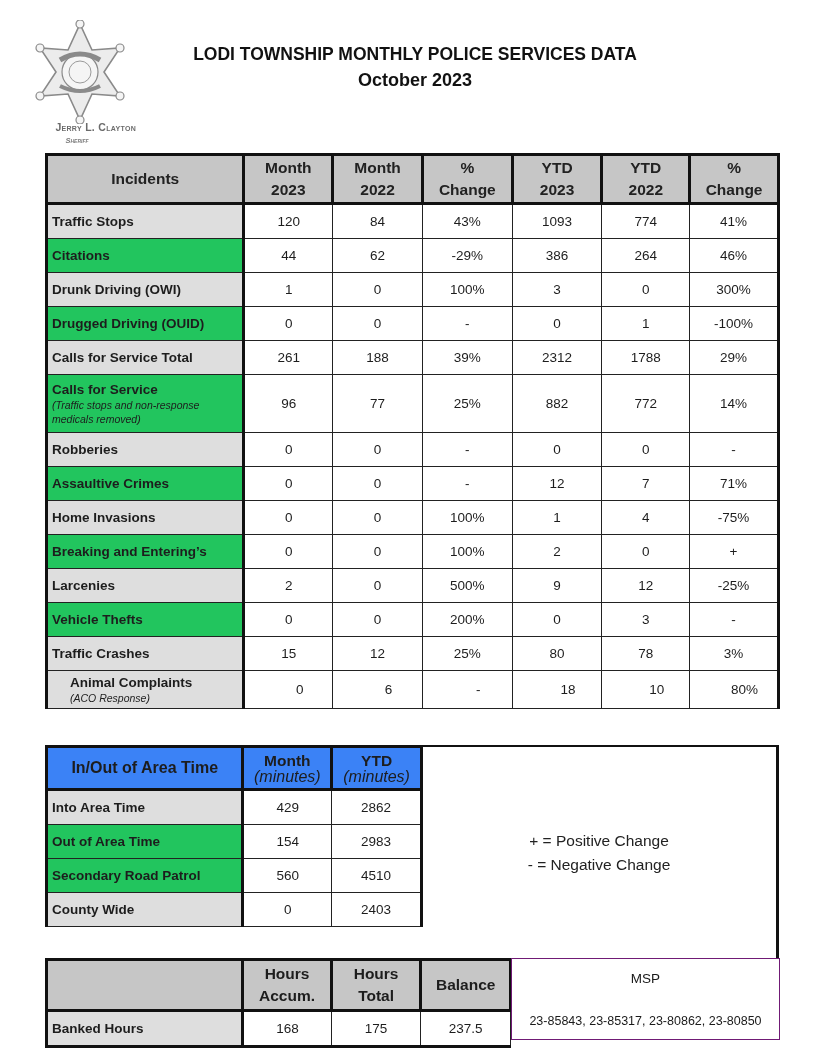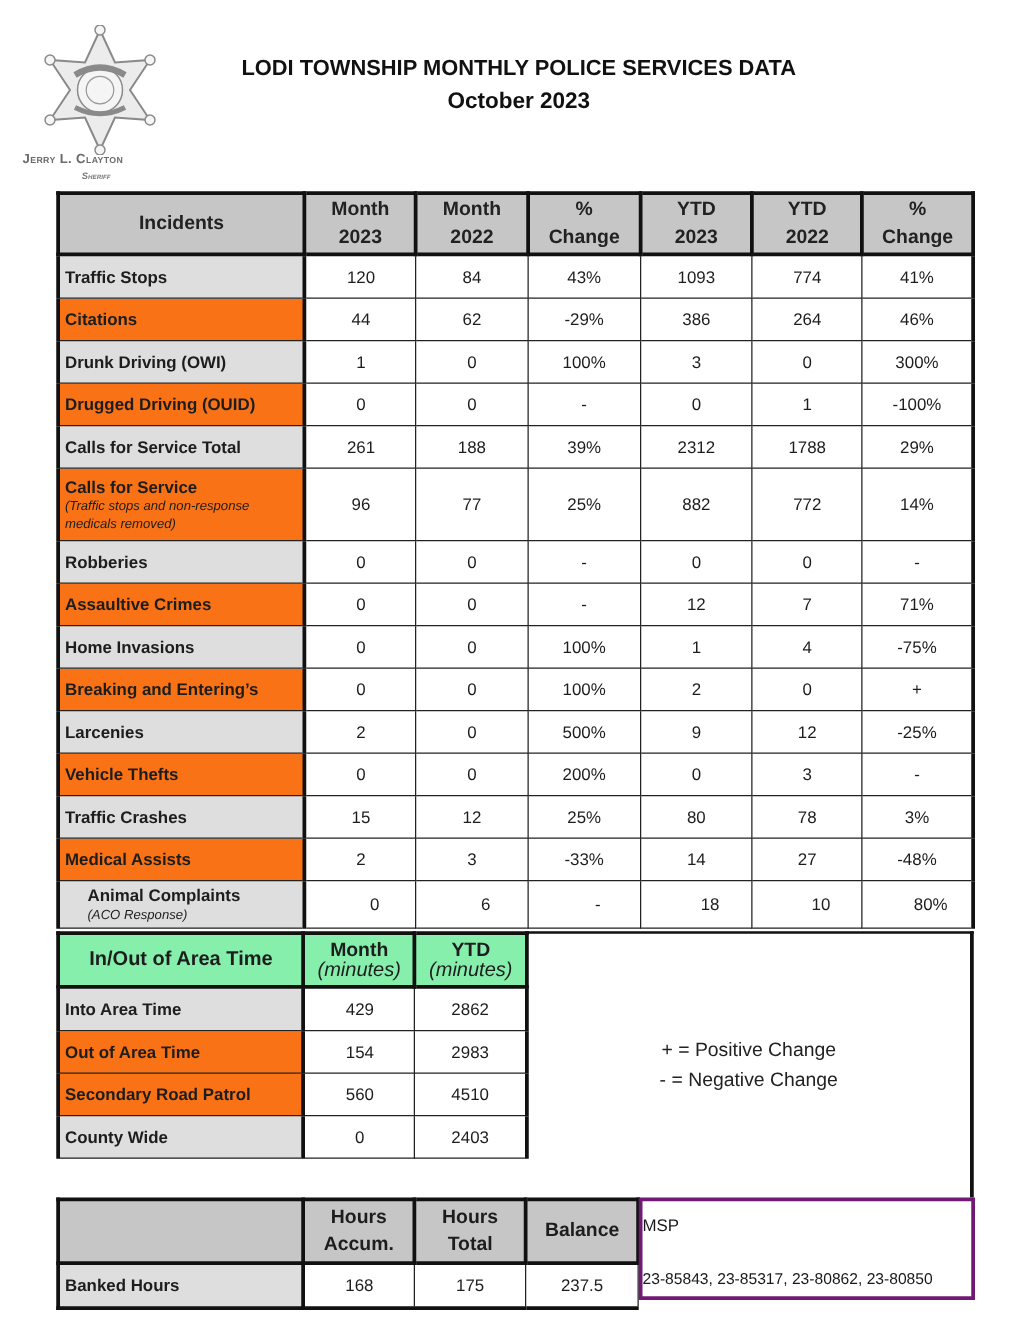--- a/index.html
+++ b/index.html
@@ -1,66 +1,66 @@
 <!DOCTYPE html>
 <html><head>
 <meta charset="utf-8">
 <style>
   html, body { margin:0; padding:0; background:#ffffff; }
   body { width:825px; height:1064px; position:relative; overflow:hidden;
          font-family:"Liberation Sans", sans-serif; color:#1a1a1a; }
   .logo { position:absolute; left:30px; top:18px; width:100px; height:120px; }
   .logo svg { position:absolute; left:4px; top:2px; }
-  .sheriff-name { position:absolute; left:18px; top:121px; width:118px; text-align:left;
+  .sheriff-name { position:absolute; left:18px; top:121px; width:118px; text-align:right;
                   font-size:10.5px; font-weight:bold; color:#6b6b6b; letter-spacing:0.3px;
                   font-variant:small-caps; }
   .sheriff-title { position:absolute; left:18px; top:136px; width:118px; text-align:center;
                    font-size:7.5px; font-weight:bold; font-style:italic; color:#7a7a7a;
                    font-variant:small-caps; }
   .title { position:absolute; left:170px; top:42px; width:490px; text-align:center;
            font-size:17.5px; font-weight:bold; line-height:24px; color:#111; }
   .subtitle { position:absolute; left:170px; top:68px; width:490px; text-align:center;
               font-size:18px; font-weight:bold; line-height:24px; color:#111; }
 
   table { border-collapse:collapse; position:absolute; }
   td, th { border:1px solid #222; padding:0; font-size:13.5px; text-align:center;
            color:#1d1d1d; }
   .main { left:45px; top:153px; width:735px; }
   .main col.c0 { width:198px; }
   .hdr th { background:#c6c6c6; font-weight:bold; font-size:15.5px; line-height:22px;
             height:46px; border:3px solid #111; color:#222; }
   .lbl { text-align:left; padding-left:4px; font-weight:bold; border-left:3px solid #111;
          border-right:3px solid #111; font-size:13.5px; }
   .light { background:#dedede; }
-  .dark { background:#f97316; }
+  .dark { background:#22c55e; }
   .main td.last { border-right:3px solid #111; }
   .row td { height:33px; }
   .row.tall td { height:57px; }
   .row.mid td { height:37px;padding-left:22px; }
   .sub { display:block; font-weight:normal; font-style:italic; font-size:10.5px; line-height:14px; }
   .lbl .main-line { display:block; line-height:17px; }
 
   .area { left:45px; top:745px; width:378px; }
-  .area .hdr2 th { background:#86efac; height:40px; border:3px solid #111; font-weight:bold; }
+  .area .hdr2 th { background:#3b82f6; height:40px; border:3px solid #111; font-weight:bold; }
   .area .hdr2 th.big { font-size:16px; }
   .area .hdr2 .top { display:block; font-size:15.5px; line-height:18px; }
   .area .hdr2 .min { display:block; font-size:16px; font-style:italic; font-weight:normal; line-height:14px; }
   .area .row td { height:33px; }
 
   .legend-box { position:absolute; left:422px; top:745px; width:357px; height:213px;
                 border-right:3px solid #111; border-top:2px solid #111; box-sizing:border-box; }
   .legend { position:absolute; left:0; top:82px; width:100%; text-align:center;
             font-size:15.5px; line-height:24px; color:#222; }
 
   .bank { left:45px; top:958px; width:467px; }
   .bank .hdr3 th { background:#c6c6c6; height:48px; font-size:15.5px; line-height:22px;
                    border:3px solid #111; font-weight:bold; }
   .bank .row td { height:33px; border-bottom:3px solid #111; }
   .msp { position:absolute; left:511px; top:958px; width:269px; height:82px;
-         border:3px solid #701a75; box-sizing:border-box; }
+         border:1px solid #701a75; box-sizing:border-box; text-align:center; }
   .msp-title { position:absolute; top:12px; left:0; width:100%; font-size:13.5px; }
   .msp-ids { position:absolute; top:55px; left:0; width:100%; font-size:12.5px; }
 </style>
 </head>
 <body>
 
 <div class="logo">
   <svg width="92" height="104" viewBox="0 0 92 104">
     <g fill="#ececec" stroke="#8a8a8a" stroke-width="1.6">
       <polygon points="46,4 58,30 86,28 70,52 86,76 58,74 46,100 34,74 6,76 22,52 6,28 34,30"></polygon>
@@ -244,31 +244,20 @@
         <td class="lbl light">
           <span class="main-line">Traffic Crashes</span>
         </td>
         <td>15</td>
         <td>12</td>
         <td>25%</td>
         <td>80</td>
         <td>78</td>
         <td class="last">3%</td>
       </tr>
-      <tr class="row">
-        <td class="lbl dark">
-          <span class="main-line">Medical Assists</span>
-        </td>
-        <td>2</td>
-        <td>3</td>
-        <td>-33%</td>
-        <td>14</td>
-        <td>27</td>
-        <td class="last">-48%</td>
-      </tr>
       <tr class="row mid">
         <td class="lbl light">
           <span class="main-line">Animal Complaints</span>
           <span class="sub">(ACO Response)</span>
         </td>
         <td>0</td>
         <td>6</td>
         <td>-</td>
         <td>18</td>
         <td>10</td>

